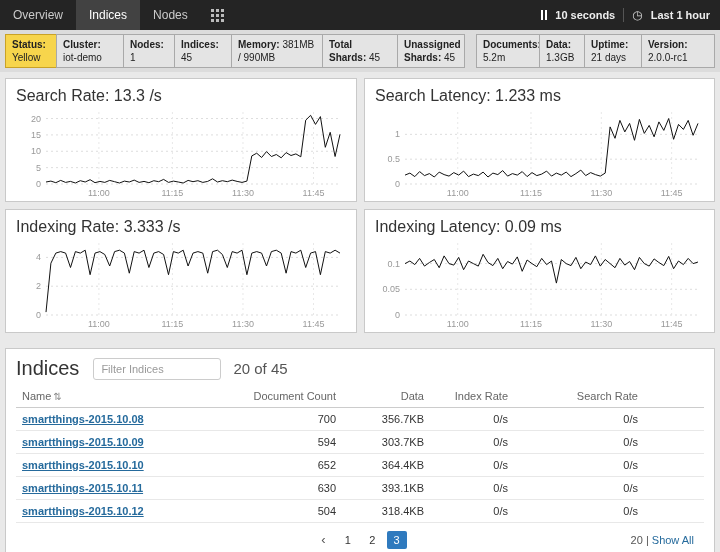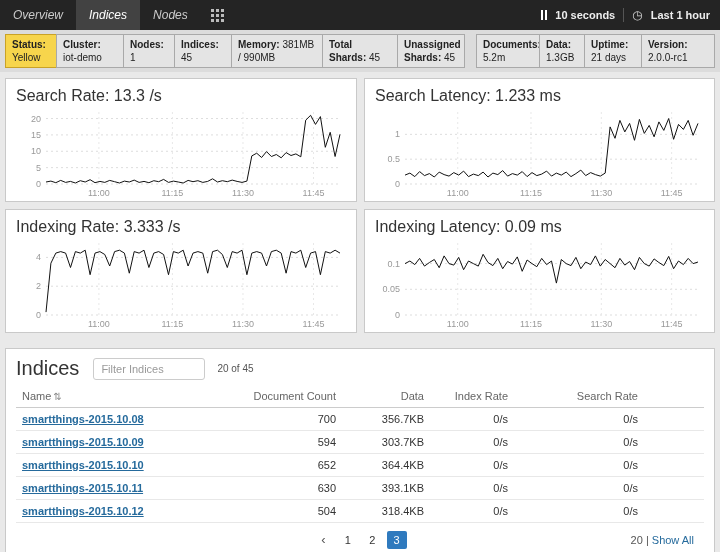--- a/index.html
+++ b/index.html
@@ -1,21 +1,21 @@
 <!DOCTYPE html>
 <html><head>
 <meta charset="utf-8">
 <style>
   * { box-sizing: border-box; margin: 0; padding: 0; }
   html,body { width:720px; height:552px; overflow:hidden; }
   body { background:#e9e9e9; font-family:"Liberation Sans", sans-serif; color:#333; }
 
   
   .navbar { height:30px; background:#242424; display:flex; align-items:center; }
-  .tab { line-height:30px; padding:0 13px; font-size:12px; color:#ccc; cursor:pointer;font-style:italic; }
+  .tab { line-height:30px; padding:0 13px; font-size:12px; color:#ccc; cursor:pointer; }
   .tab.active { background:#424242; color:#fff; }
   .grid-icon { display:grid; grid-template-columns:repeat(3,3px); grid-gap:2px; margin-left:10px; cursor:pointer; }
   .grid-icon i { width:3px; height:3px; background:#bbb; display:block; }
   .nav-right { margin-left:auto; display:flex; align-items:center; gap:8px; padding-right:10px; font-size:11px; color:#eee; }
   .pause-icon { display:flex; gap:2px; cursor:pointer; }
   .pause-icon i { width:2px; height:10px; background:#fff; display:block; }
   .nav-divider { width:1px; height:14px; background:#555; }
   .clock-icon { font-size:12px; color:#ccc; }
   .nav-ctrl { cursor:pointer;font-weight:bold; }
 
@@ -32,23 +32,23 @@
   .charts { padding:6px 5px 8px; display:grid; grid-template-columns:1fr 1fr; grid-gap:7px; }
   .panel { background:#fff; border:1px solid #c9c9c9; padding:8px 10px 2px; }
   .ptitle { font-size:16px; color:#333; margin-bottom:2px; }
   .chart { width:100%; height:92px; }
   svg text { font-family:"Liberation Sans", sans-serif; }
 
   
   .indices-panel { background:#fff; border:1px solid #c9c9c9; margin:7px 5px 6px; padding:8px 10px 6px; }
   .idx-header { display:flex; align-items:center; margin-bottom:6px; }
   .idx-title { font-size:20px; color:#333; font-weight:normal; }
-  .idx-filter { margin-left:14px; width:112px; height:22px; border:1px solid #ccc; border-radius:3px; padding:2px 7px; font-size:11px; font-family:"Liberation Sans", sans-serif; color:#333; }
+  .idx-filter { margin-left:14px; width:128px; height:22px; border:1px solid #ccc; border-radius:3px; padding:2px 7px; font-size:11px; font-family:"Liberation Sans", sans-serif; color:#333; }
   .idx-filter::placeholder { color:#999; }
-  .idx-count { margin-left:12px; font-size:10px; color:#555; }
+  .idx-count { margin-left:12px; font-size:15px; color:#555; }
 
   table.idx { width:100%; border-collapse:collapse; font-size:11px; }
   table.idx th { font-weight:normal; color:#666; text-align:left; padding:4px 6px 5px; border-bottom:1px solid #ccc; }
   table.idx td { padding:5px 6px; border-bottom:1px solid #e8e8e8; color:#333; }
   table.idx th:nth-child(n+2), table.idx td:nth-child(n+2) { text-align:right; }
   table.idx th:nth-child(2), table.idx td:nth-child(2) { width:120px; }
   table.idx th:nth-child(3), table.idx td:nth-child(3) { width:88px; }
   table.idx th:nth-child(4), table.idx td:nth-child(4) { width:84px; }
   table.idx th:nth-child(5), table.idx td:nth-child(5) { width:190px; padding-right:66px; }
   .sort-icon { color:#888; font-size:10px; margin-left:2px; }

